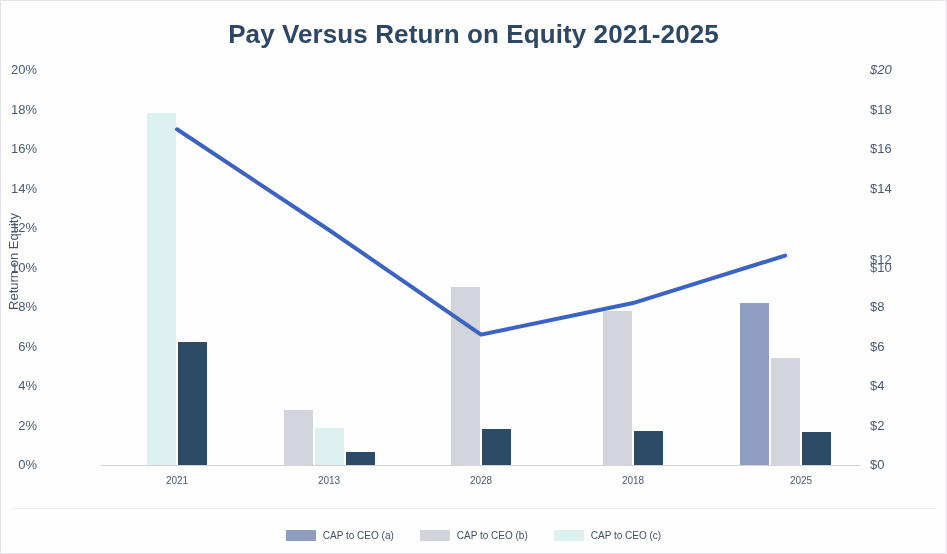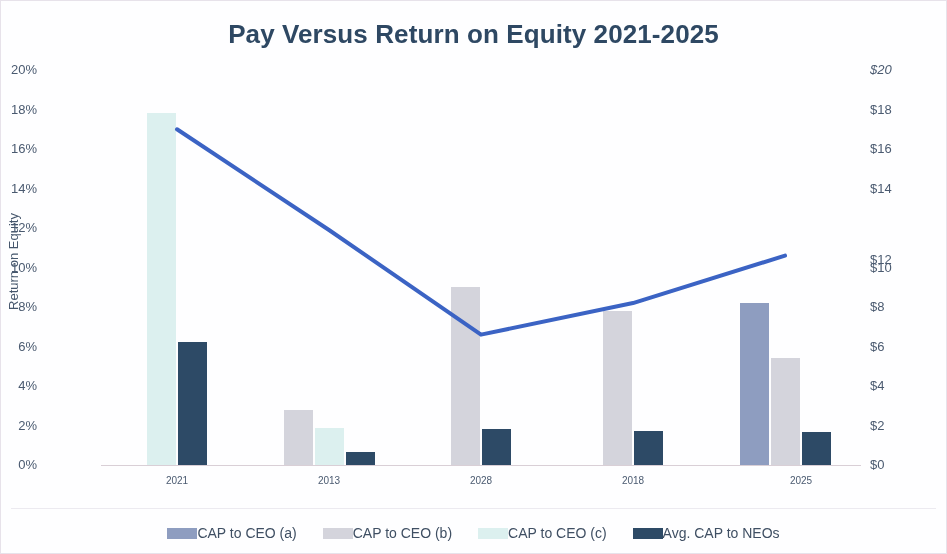--- a/index.html
+++ b/index.html
@@ -92,21 +92,22 @@
     position:absolute;
     left:0;right:0;bottom:12px;
     display:flex;
     justify-content:center;
     align-items:center;
     gap:26px;
   }
   .legend-item{
     display:flex;
     align-items:center;
-    font-size:14px;
+    gap:7px;
+    font-size:10px;
     color:#3f4f63;
     white-space:nowrap;
   }
   .legend-swatch{
     width:30px;height:11px;
     display:inline-block;
   }
   .legend-swatch.line-swatch{
     height:4px;
     border-radius:2px;
@@ -190,19 +191,15 @@
         <span>CAP to CEO (a)</span>
       </div>
       <div class="legend-item">
         <span class="legend-swatch" style="background: rgb(212, 212, 220);"></span>
         <span>CAP to CEO (b)</span>
       </div>
       <div class="legend-item">
         <span class="legend-swatch" style="background: rgb(220, 240, 239);"></span>
         <span>CAP to CEO (c)</span>
       </div>
-      <div class="legend-item">
-        <span class="legend-swatch" style="background: rgb(45, 74, 102);"></span>
-        <span>Avg. CAP to NEOs</span>
-      </div>
     </div>
 
 </div>
 
 </body></html>

